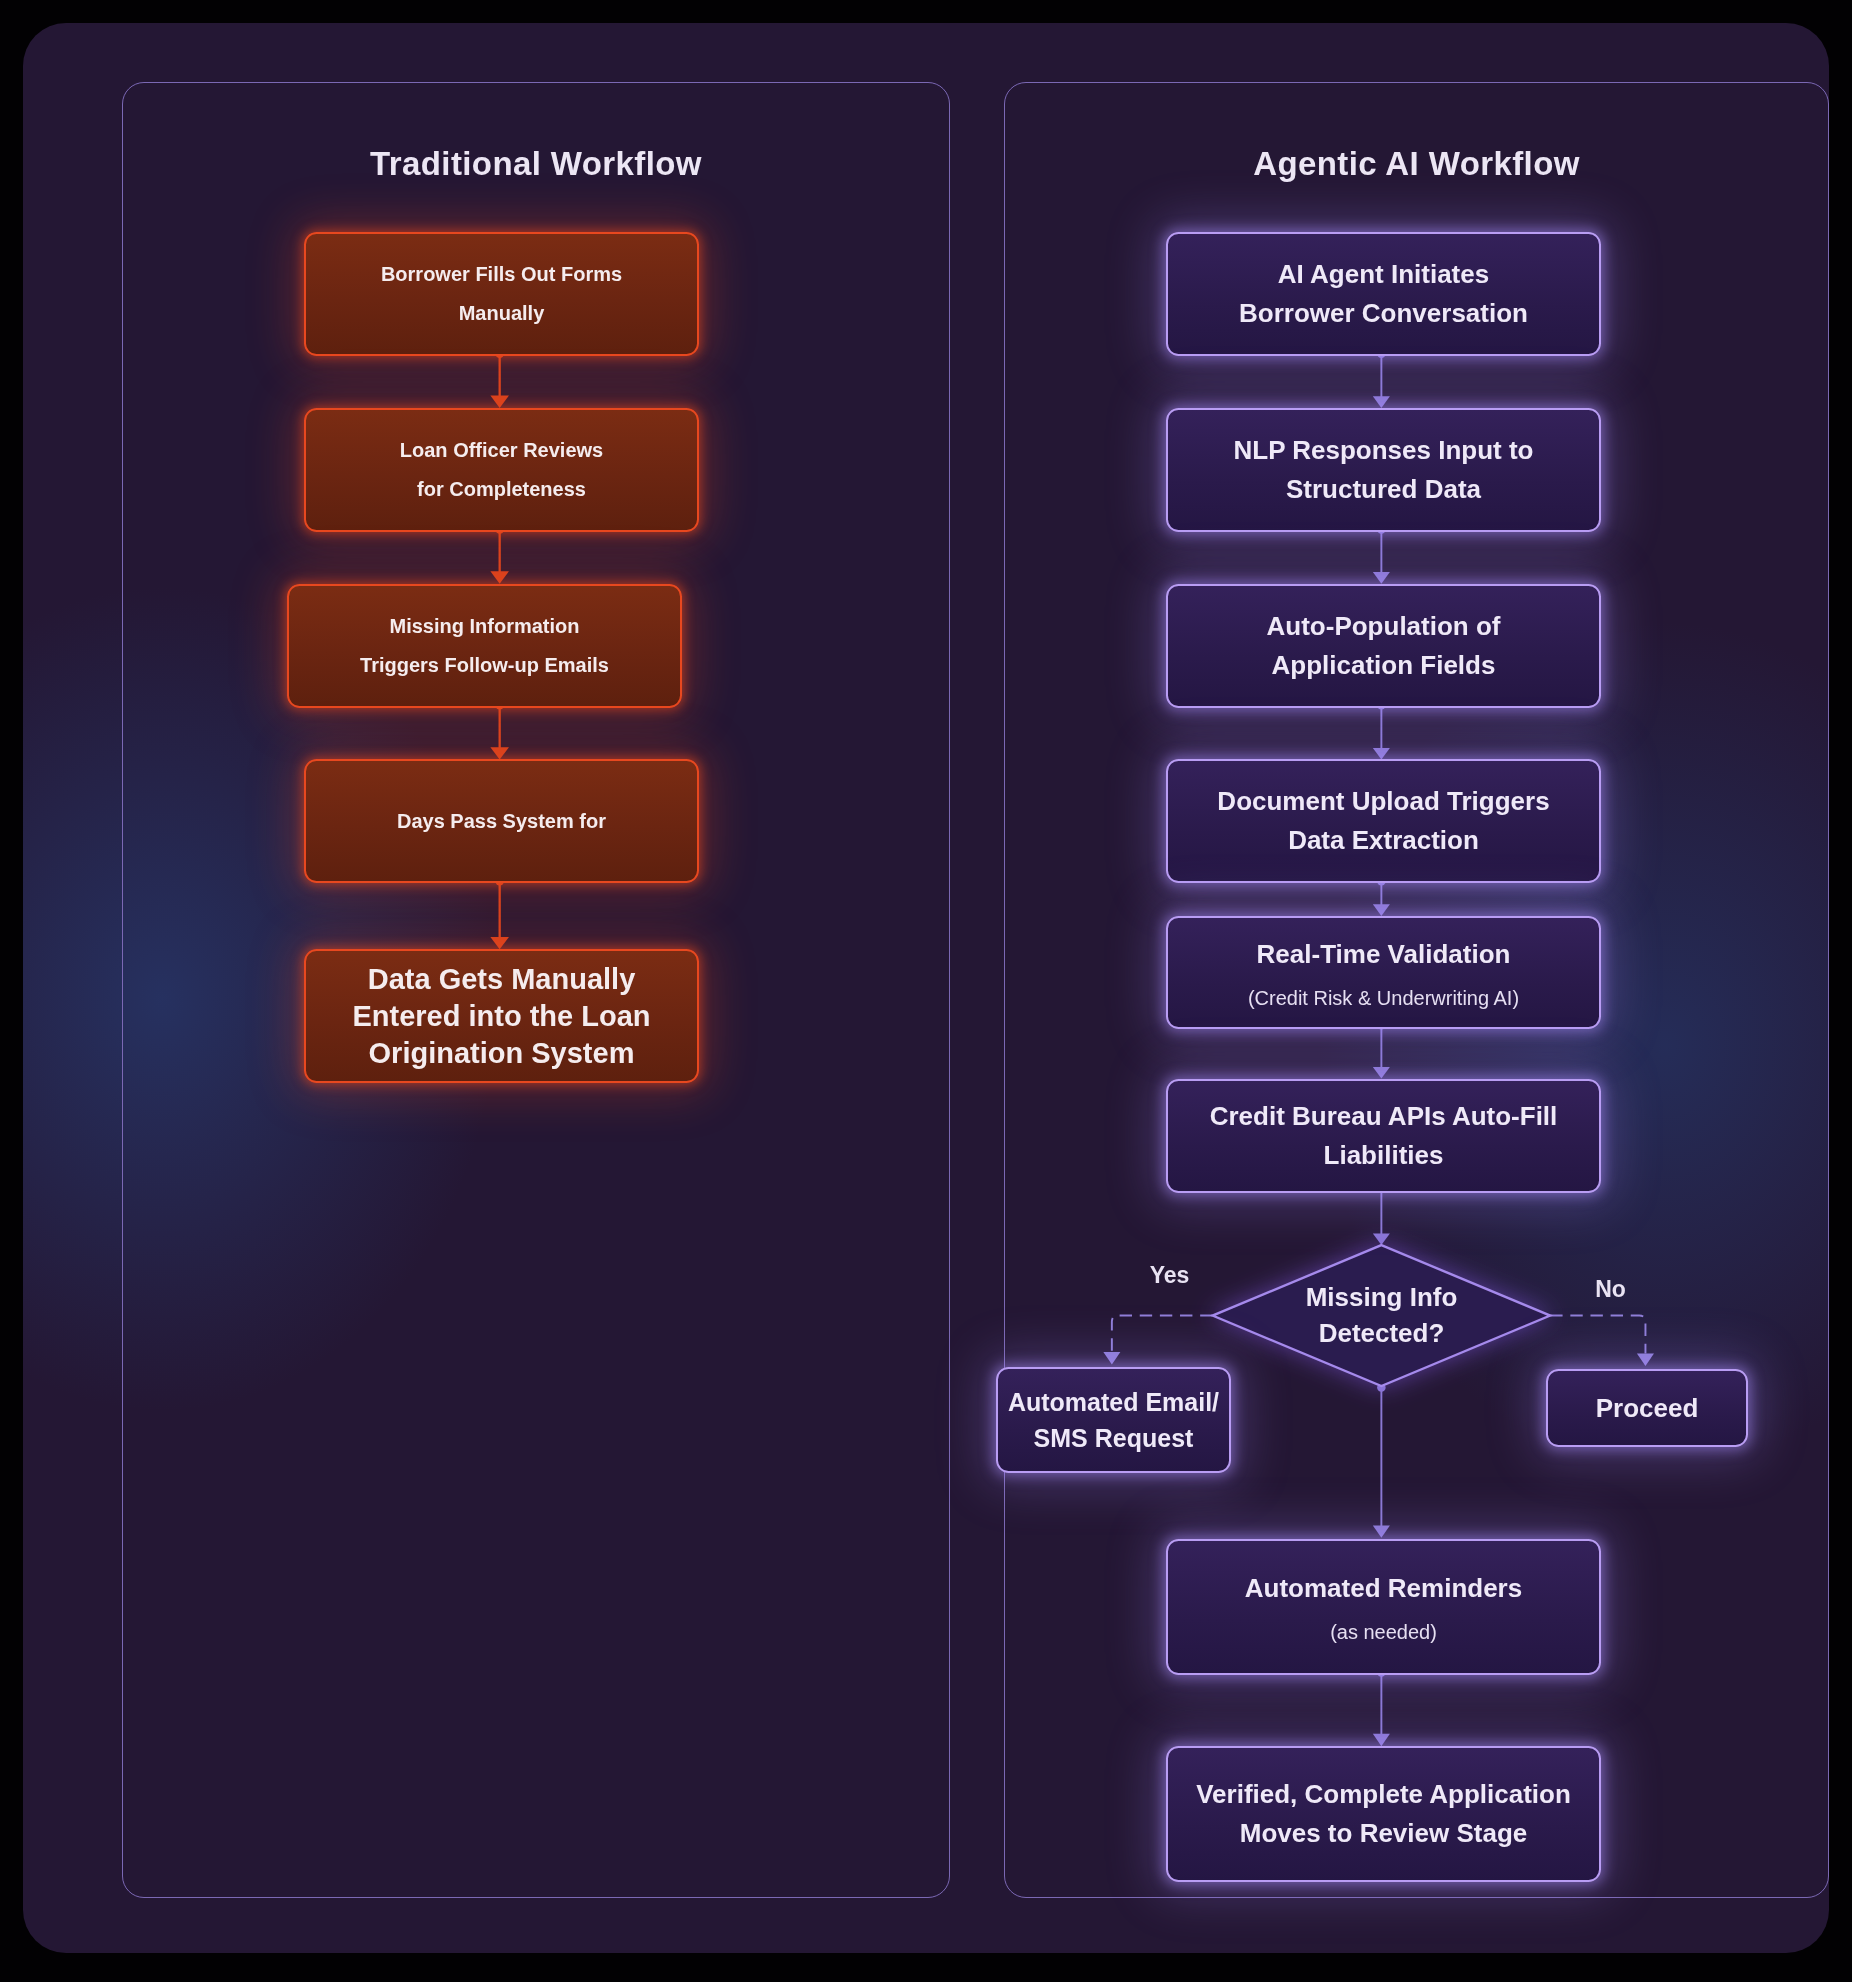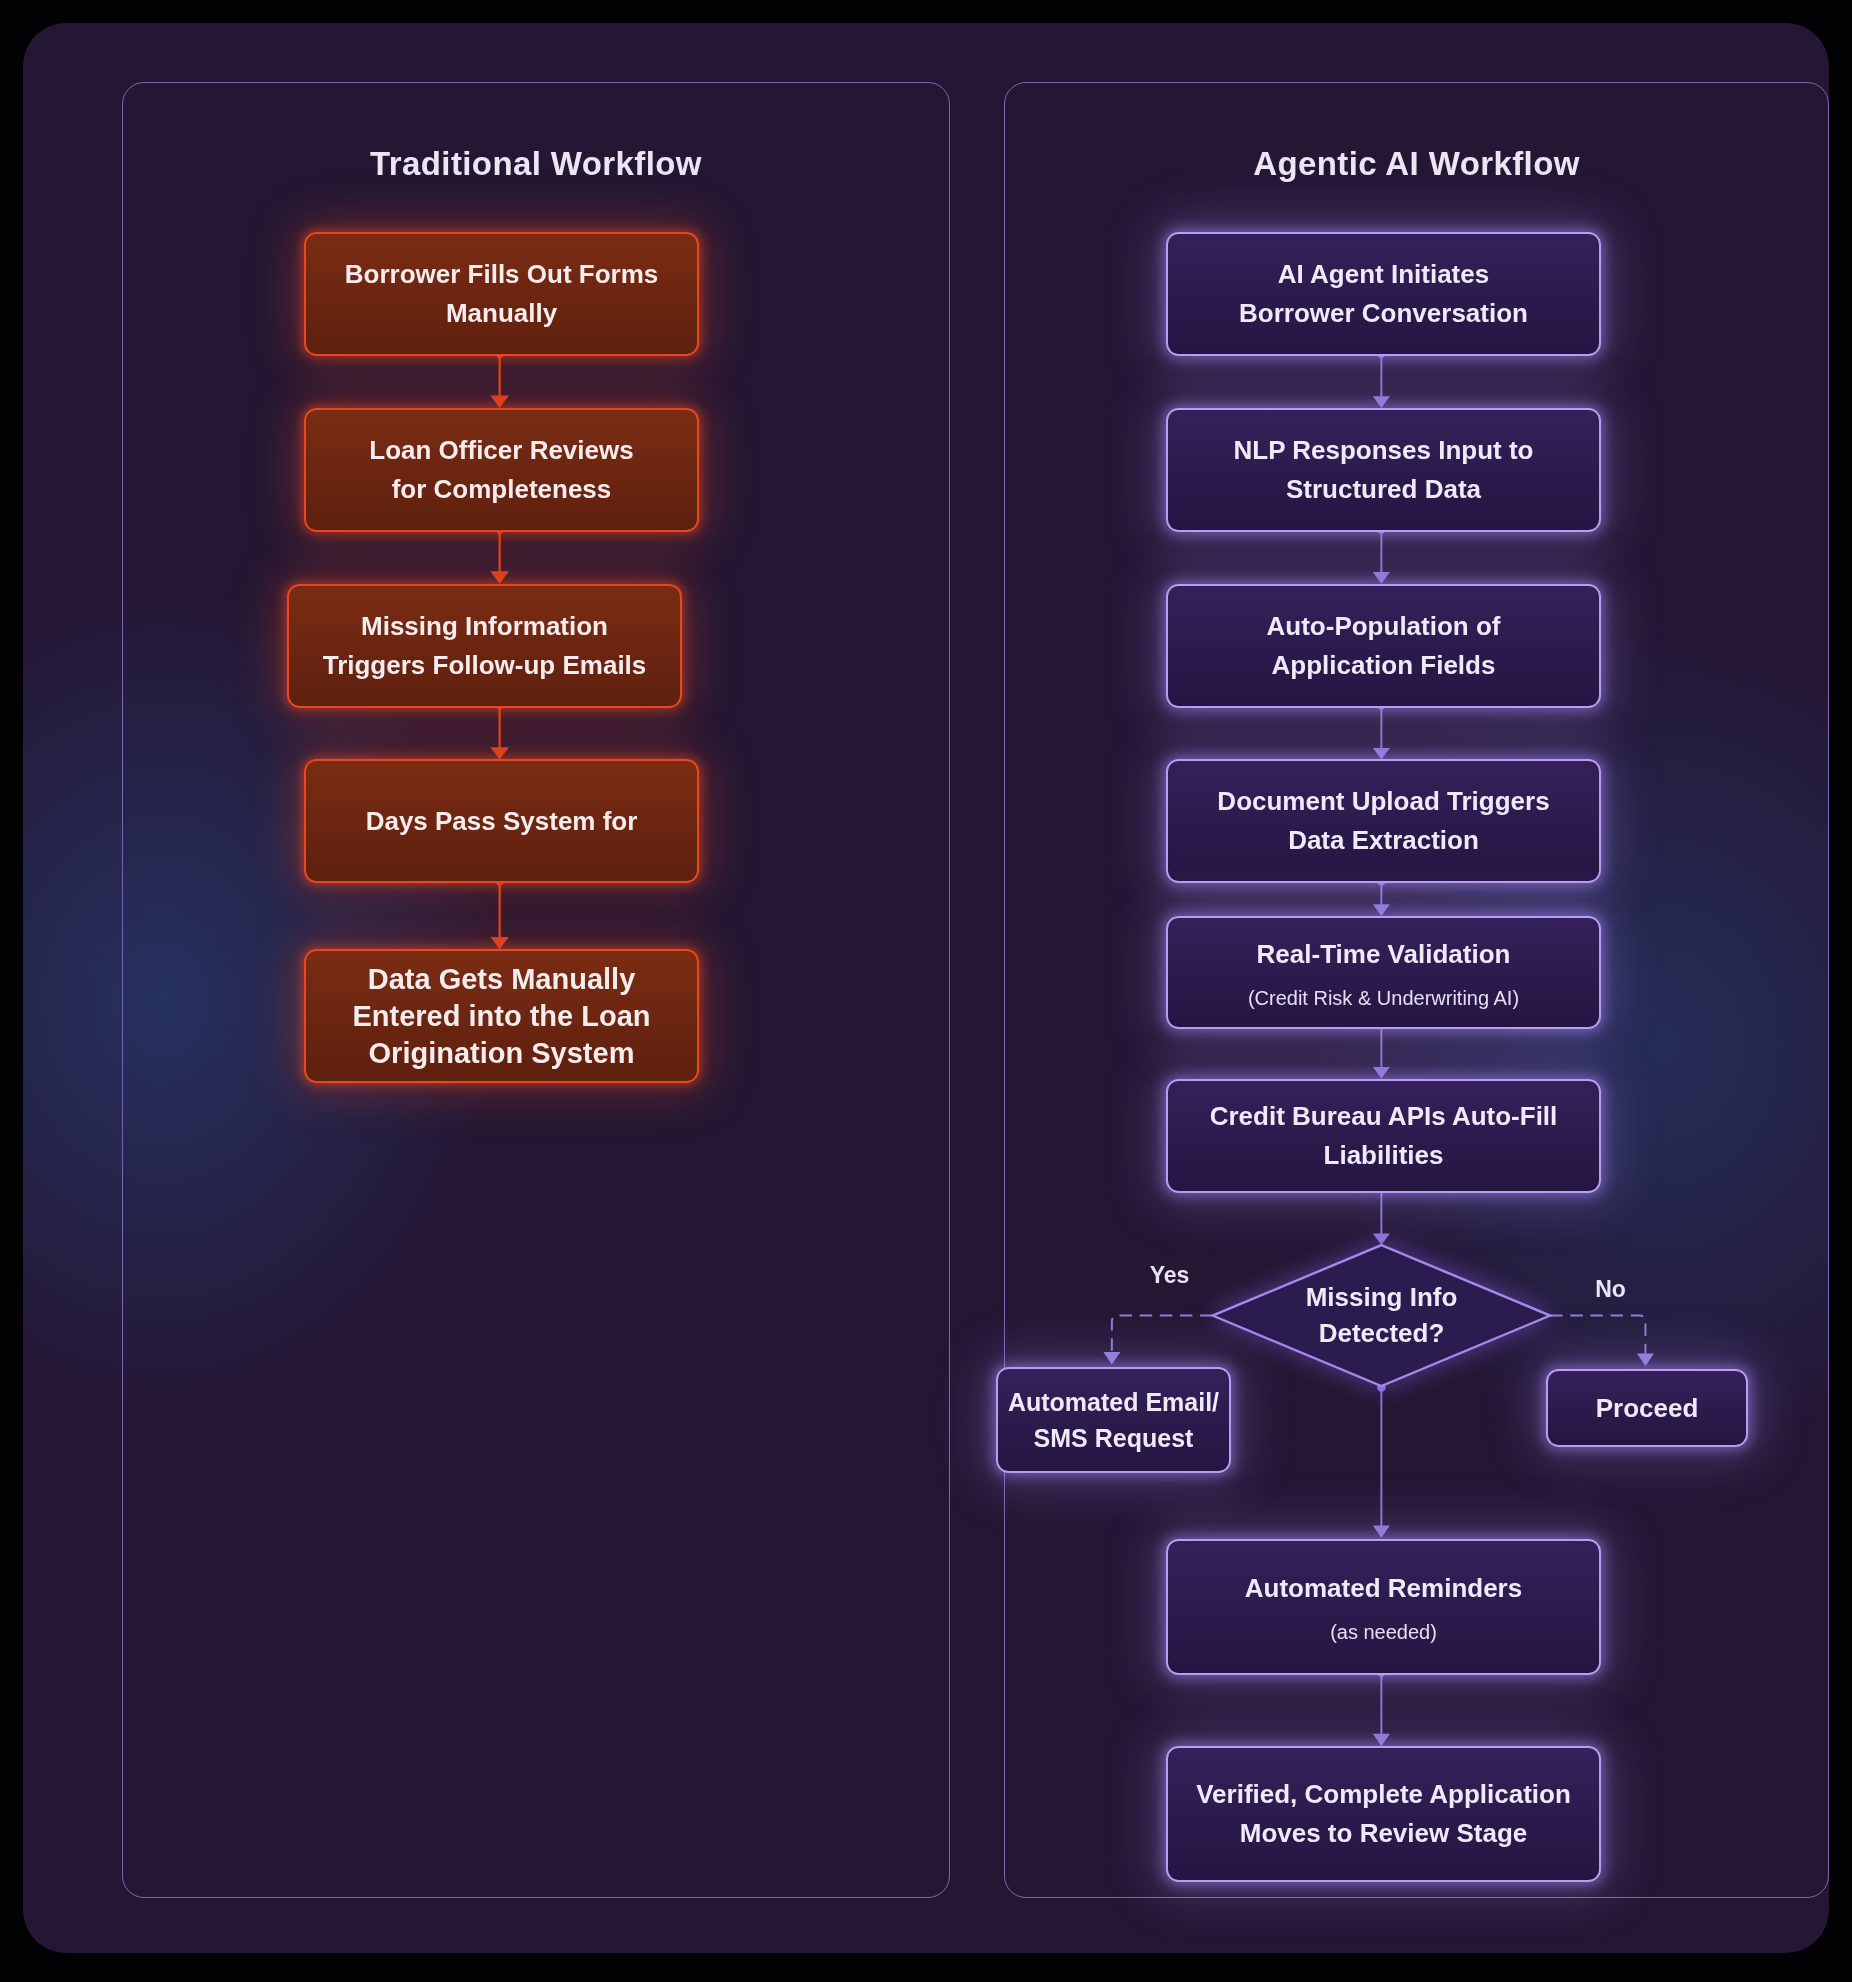--- a/index.html
+++ b/index.html
@@ -13,21 +13,21 @@
           overflow:hidden;}
   .panel{position:absolute;top:59px;height:1814px;border:1.5px solid #7b68b4;border-radius:22px;}
   .panel-left{left:62px;width:826px;margin-left:37px;}
   .panel-right{left:981px;width:823px;}
   .panel-title{position:absolute;top:62px;left:0;right:0;text-align:center;
                font-size:33px;font-weight:700;color:#ece6f4;letter-spacing:0.4px;}
   .node{position:absolute;display:flex;flex-direction:column;align-items:center;justify-content:center;
         text-align:center;border-radius:12.4px;font-weight:600;}
   .node .ln{width:100%;}
   .red{background:linear-gradient(180deg,#7b2c13 0%,#6b2511 55%,#5e200e 100%);
-       border:2.3px solid #e8481f;color:#f5ecee;font-size:26px;line-height:39px;
+       border:2.3px solid #e8481f;color:#f5ecee;font-size:20px;line-height:39px;
        box-shadow:0 0 11px 1.5px rgba(235,73,30,0.55),0 0 46px 11px rgba(235,73,30,0.28);}
   .purple{background:linear-gradient(180deg,#34215a 0%,#2a1a4b 60%,#241643 100%);
           border:2.3px solid #b99df4;color:#efe9f8;font-size:26px;line-height:39px;
           box-shadow:0 0 12.4px 2.3px rgba(168,139,250,0.50),0 0 48px 12.4px rgba(168,139,250,0.26);}
   .sub{font-size:20px;font-weight:400;color:#e6dff2;margin-top:12px;line-height:25px;}
   .tight{line-height:37px;font-size:29px;}
   .small-node{font-size:25px;line-height:36px;}
   .diamond-label{position:absolute;left:1227px;top:1256px;width:263px;text-align:center;
                  font-size:26px;line-height:36px;font-weight:600;color:#efe9f8;}
   .branch-label{position:absolute;width:93px;text-align:center;font-size:23px;font-weight:600;color:#e9e3f3;}

